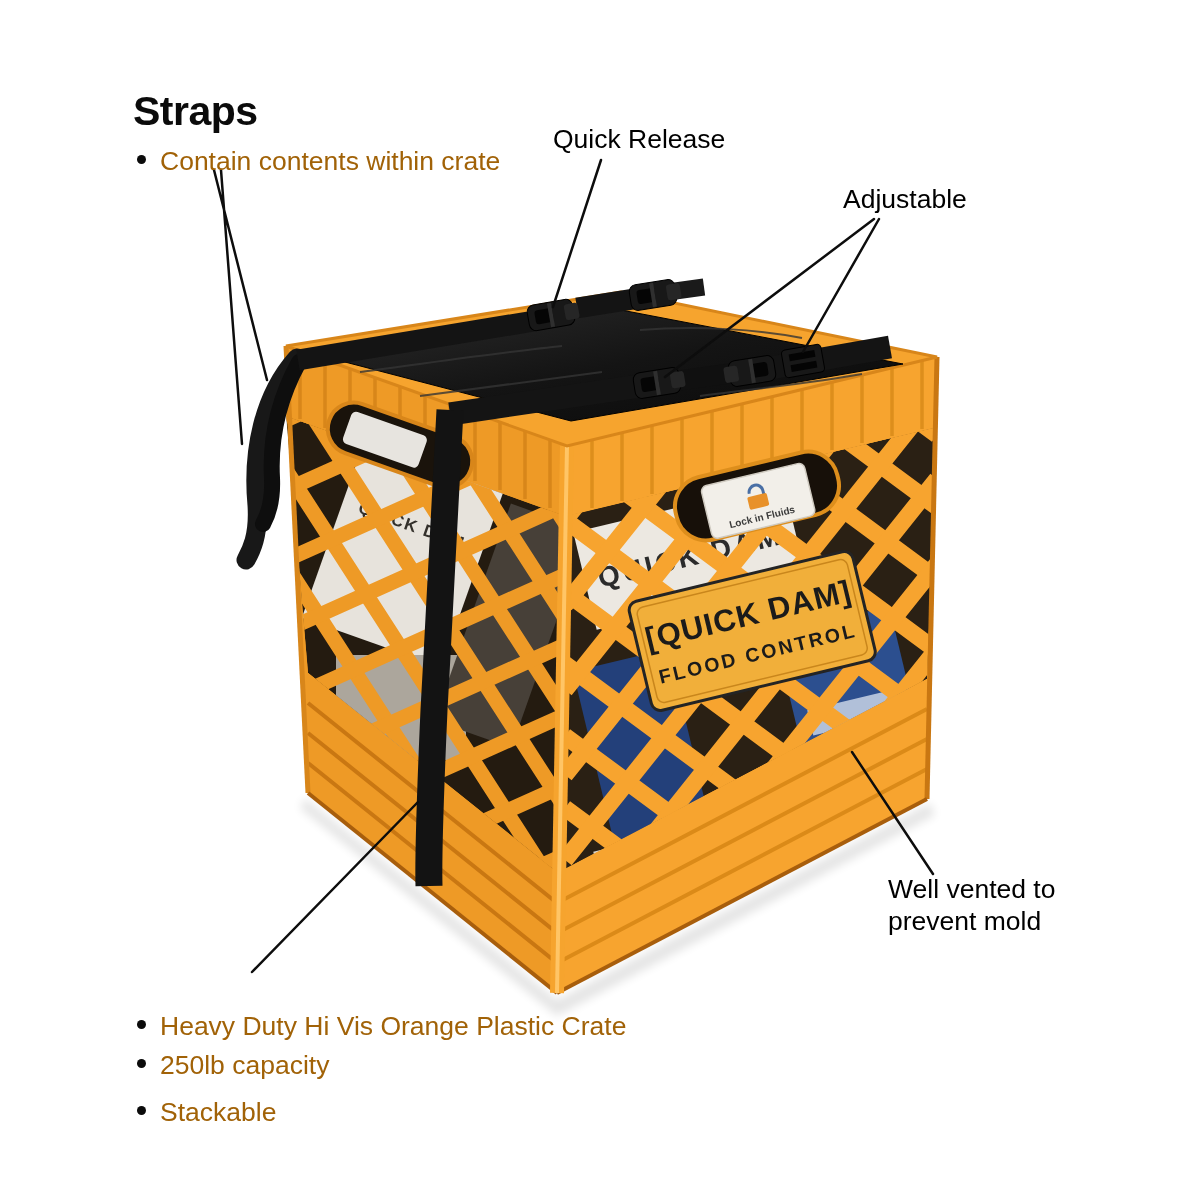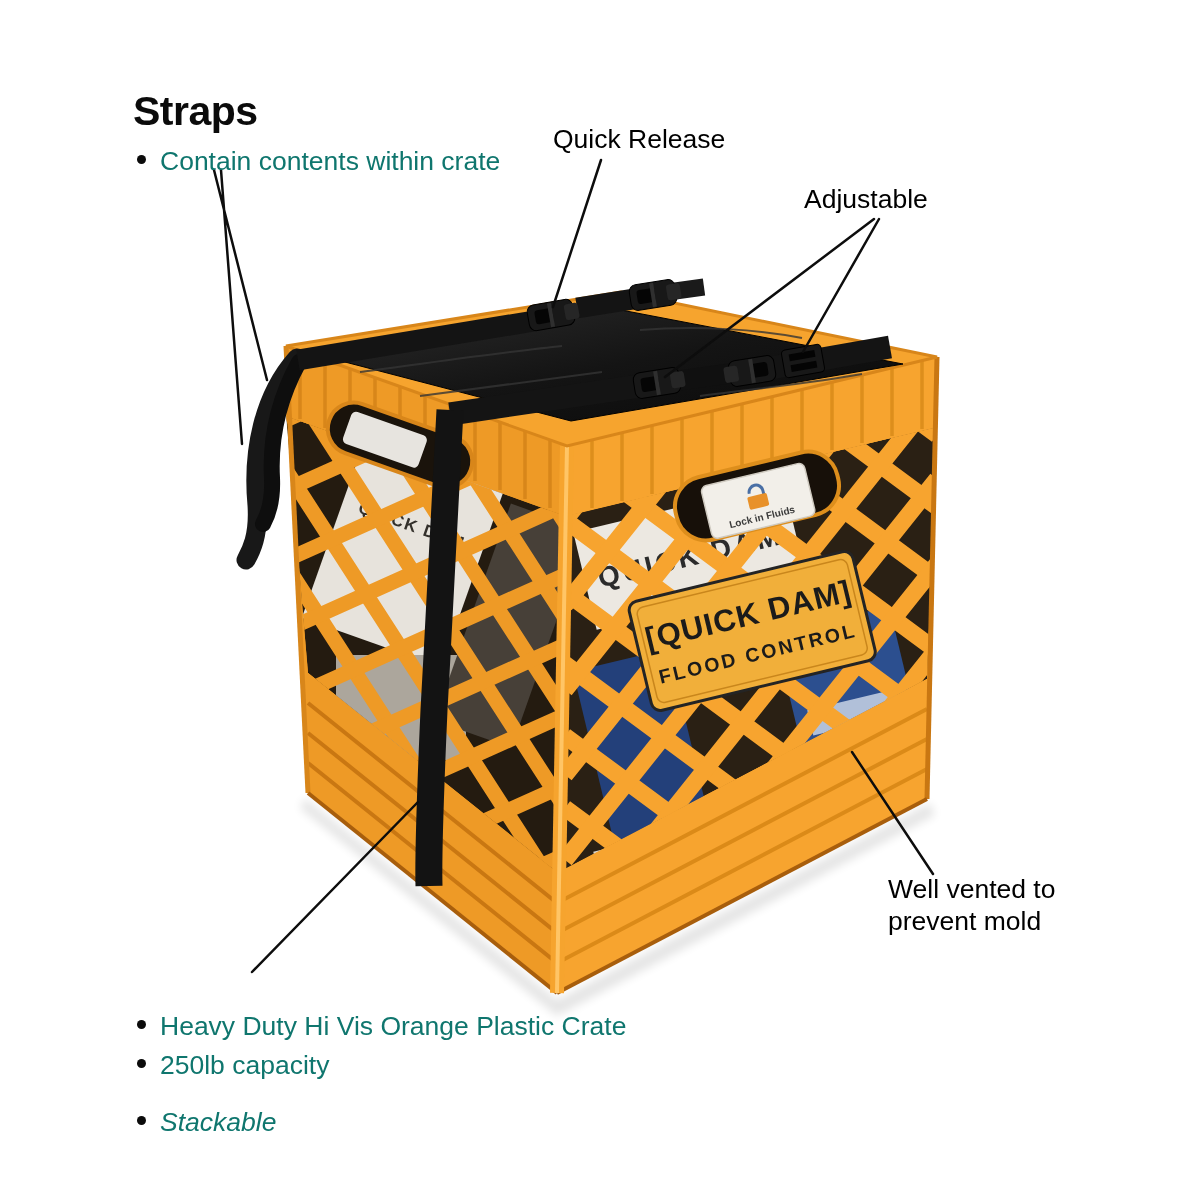--- a/index.html
+++ b/index.html
@@ -10,21 +10,21 @@
   .stage svg{position:absolute;left:0;top:0;}
   .callout{position:absolute;z-index:5;}
   .callout h2{
     margin:0;font-size:41px;font-weight:800;letter-spacing:-0.5px;color:#0b0b0b;line-height:1.05;
   }
   .bullet-row{display:flex;align-items:flex-start;margin-top:12px;}
   .bullet-row .dot{
     width:9px;height:9px;border-radius:50%;background:#0b0b0b;flex:0 0 auto;
     margin:10px 14px 0 4px;
   }
-  .bullet-row .btxt{font-size:26.5px;line-height:1.25;color:#0f766e;font-weight:400;}
+  .bullet-row .btxt{font-size:26.5px;line-height:1.25;color:#a16207;font-weight:400;}
   .plain-label{font-size:26.5px;font-weight:500;color:#000000;line-height:1.2;}
 </style>
 </head>
 <body>
 
 <div class="stage">
 
   <svg width="1200" height="1200" viewBox="0 0 1200 1200">
     <defs>
       <linearGradient id="coverGrad" x1="0" y1="0" x2="1" y2="1">
@@ -185,37 +185,37 @@
     <div class="bullet-row">
       <span class="dot"></span>
       <span class="btxt">Contain contents within crate</span>
     </div>
   </div>
 
   <div class="callout plain-label" style="left:553px;top:124px;">
     <span>Quick Release</span>
   </div>
 
-  <div class="callout plain-label" style="left:804px;top:184px;">
+  <div class="callout plain-label" style="left:843px;top:184px;">
     <span>Adjustable</span>
   </div>
 
   <div class="callout plain-label" style="left:888px;top:874px;">
     <div>Well vented to</div>
     <div>prevent mold</div>
   </div>
 
   <div class="callout" style="left:133px;top:984px;">
     <div class="bullet-row" style="margin-top:26px;">
       <span class="dot"></span>
       <span class="btxt">Heavy Duty Hi Vis Orange Plastic Crate</span>
     </div>
     <div class="bullet-row" style="margin-top:6px;">
       <span class="dot"></span>
       <span class="btxt">250lb capacity</span>
     </div>
-    <div class="bullet-row" style="margin-top:24px;font-style:italic;">
+    <div class="bullet-row" style="margin-top:14px;">
       <span class="dot"></span>
       <span class="btxt">Stackable</span>
     </div>
   </div>
 
 </div>
 
 </body></html>

